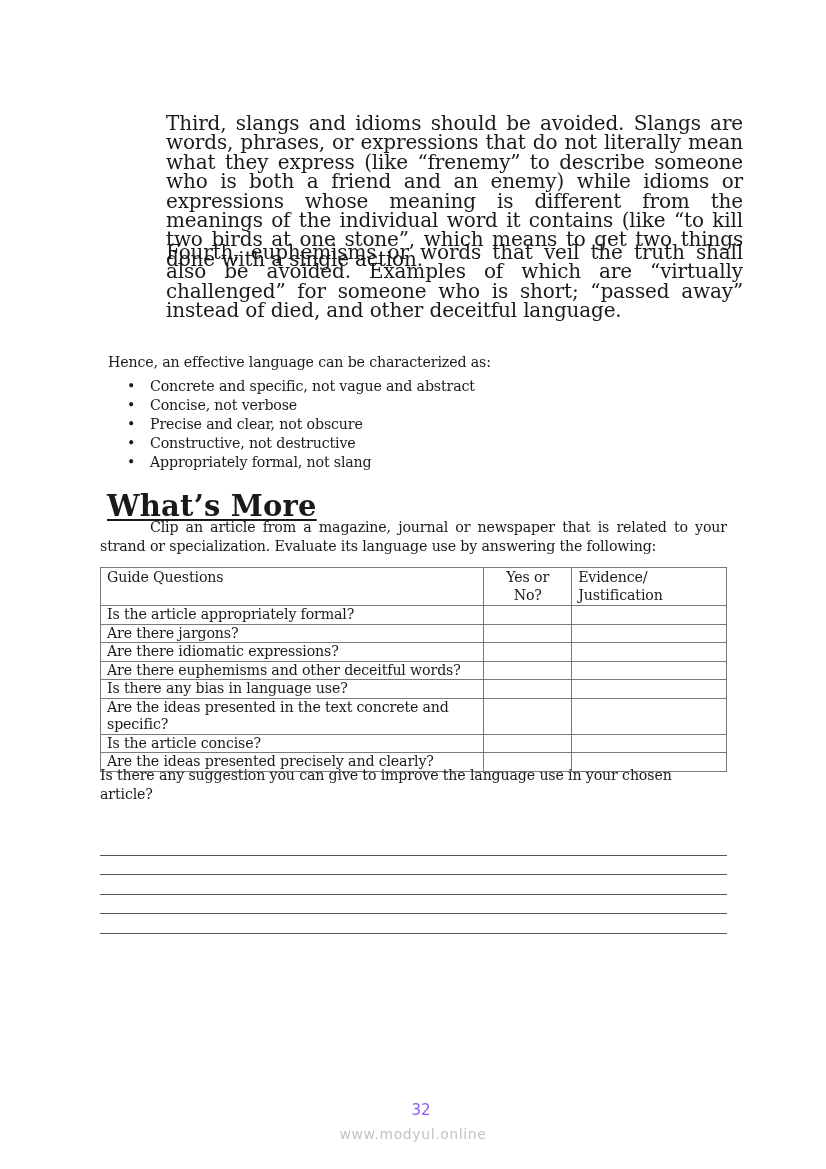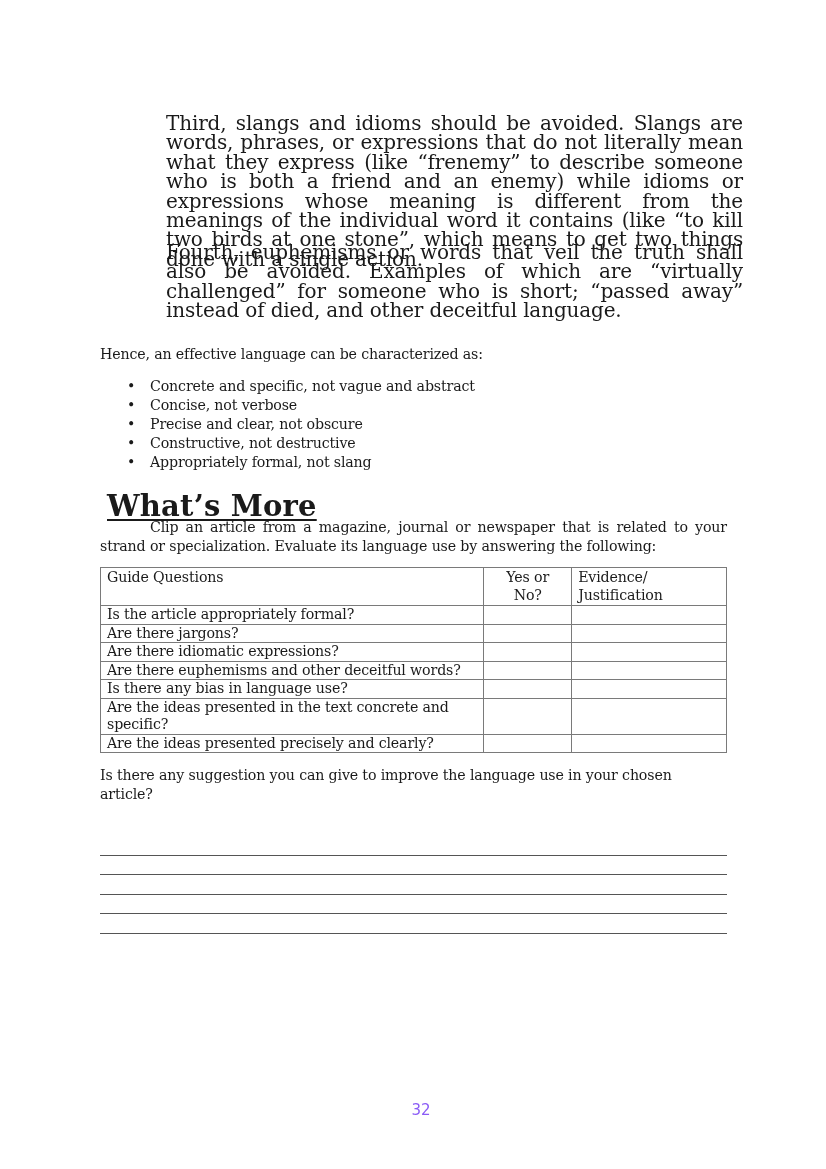--- a/index.html
+++ b/index.html
@@ -4,21 +4,21 @@
 <style>
   html, body { margin: 0; padding: 0; background: #ffffff; }
   body { width: 826px; height: 1169px; position: relative; overflow: hidden;
          font-family: "DejaVu Serif", "Liberation Serif", serif; color: #1a1a1a; }
   .page { position: absolute; left: 0; top: 0; width: 826px; height: 1169px; }
   .para { position: absolute; left: 150px; width: 577px; font-size: 20px; line-height: 19.4px;
           text-align: justify; margin: 16px; letter-spacing: -0.15px; }
   .p3 { top: 98px; }
   .p4 { top: 227px; }
   .p5 { top: 296px; }
-  .lead { position: absolute; left: 100px; top: 346px; font-size: 14.2px; margin: 0; letter-spacing: -0.15px; }
+  .lead { position: absolute; left: 100px; top: 346px; font-size: 14.2px; margin: 8px; letter-spacing: -0.15px; }
   ul.bullets { position: absolute; left: 100px; top: 377px; margin: 0; padding: 0; list-style: none;
                font-size: 14.2px; line-height: 19px; letter-spacing: -0.15px; }
   ul.bullets li { position: relative; padding-left: 50px; }
   ul.bullets li .dot { position: absolute; left: 27px; top: 0; }
   .heading { position: absolute; left: 107px; top: 489px; margin: 0; font-size: 29px; font-weight: bold;
              text-decoration: underline; text-underline-offset: 3px; letter-spacing: 0.2px; }
   .intro { position: absolute; left: 100px; top: 518px; width: 627px; font-size: 14.2px; line-height: 19px;
            margin: 0; text-align: justify; text-indent: 50px; letter-spacing: -0.15px; }
   table.guide { position: absolute; left: 100px; top: 567px; width: 627px; border-collapse: collapse;
                 font-size: 14.2px; line-height: 17.5px; letter-spacing: -0.15px; }
@@ -98,29 +98,35 @@
         <td class="q">Is there any bias in language use?</td>
         <td></td>
         <td></td>
       </tr>
       <tr>
         <td class="q">Are the ideas presented in the text concrete and specific?</td>
         <td></td>
         <td></td>
       </tr>
       <tr>
+        <td class="q">Is the article concise?</td>
+        <td></td>
+        <td></td>
+      </tr>
+      <tr>
         <td class="q">Are the ideas presented precisely and clearly?</td>
         <td></td>
         <td></td>
       </tr>
     </tbody>
   </table>
 
   <p class="question">Is there any suggestion you can give to improve the language use in your chosen article?</p>
 
   <div class="answer-line l1"></div>
   <div class="answer-line l2"></div>
   <div class="answer-line l3"></div>
   <div class="answer-line l4"></div>
   <div class="answer-line l5"></div>
 
   <div class="pagenum">32</div>
+  <div class="watermark">www.modyul.online</div>
 </div>
 
 </body></html>

